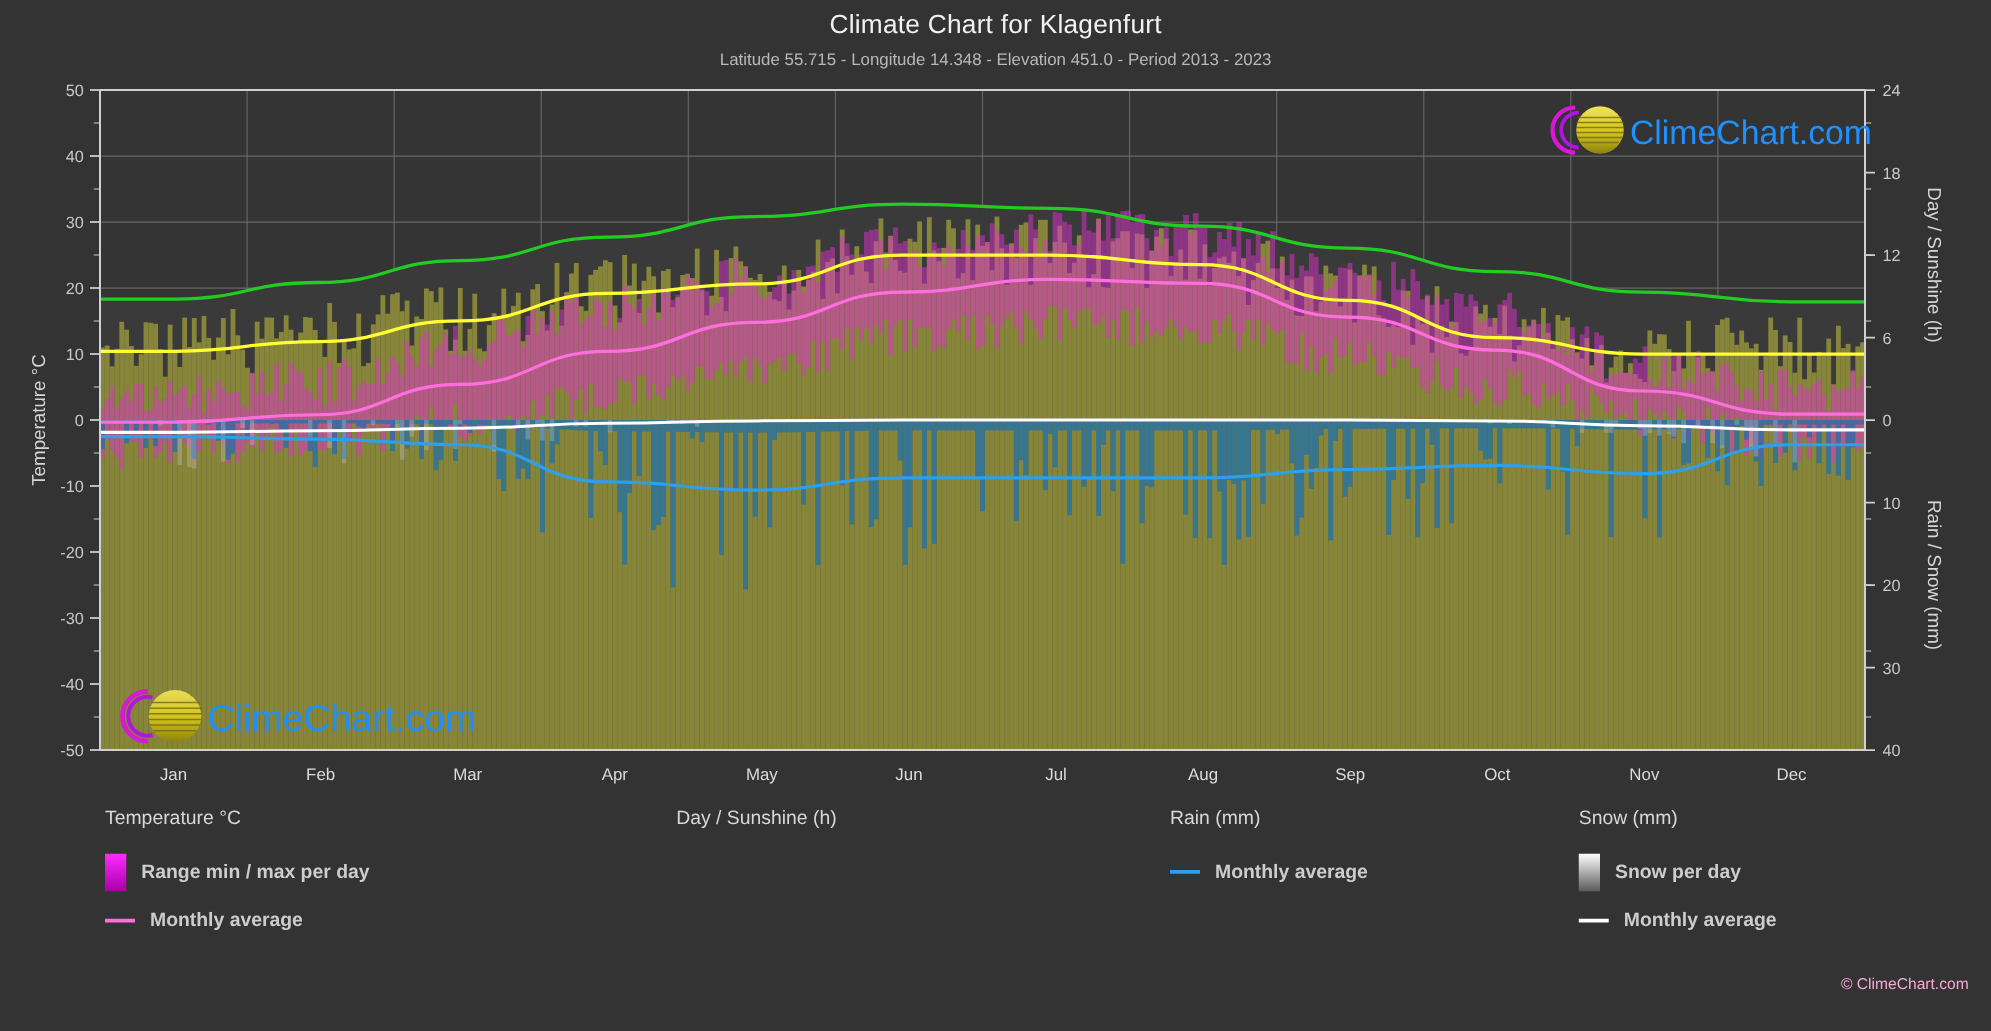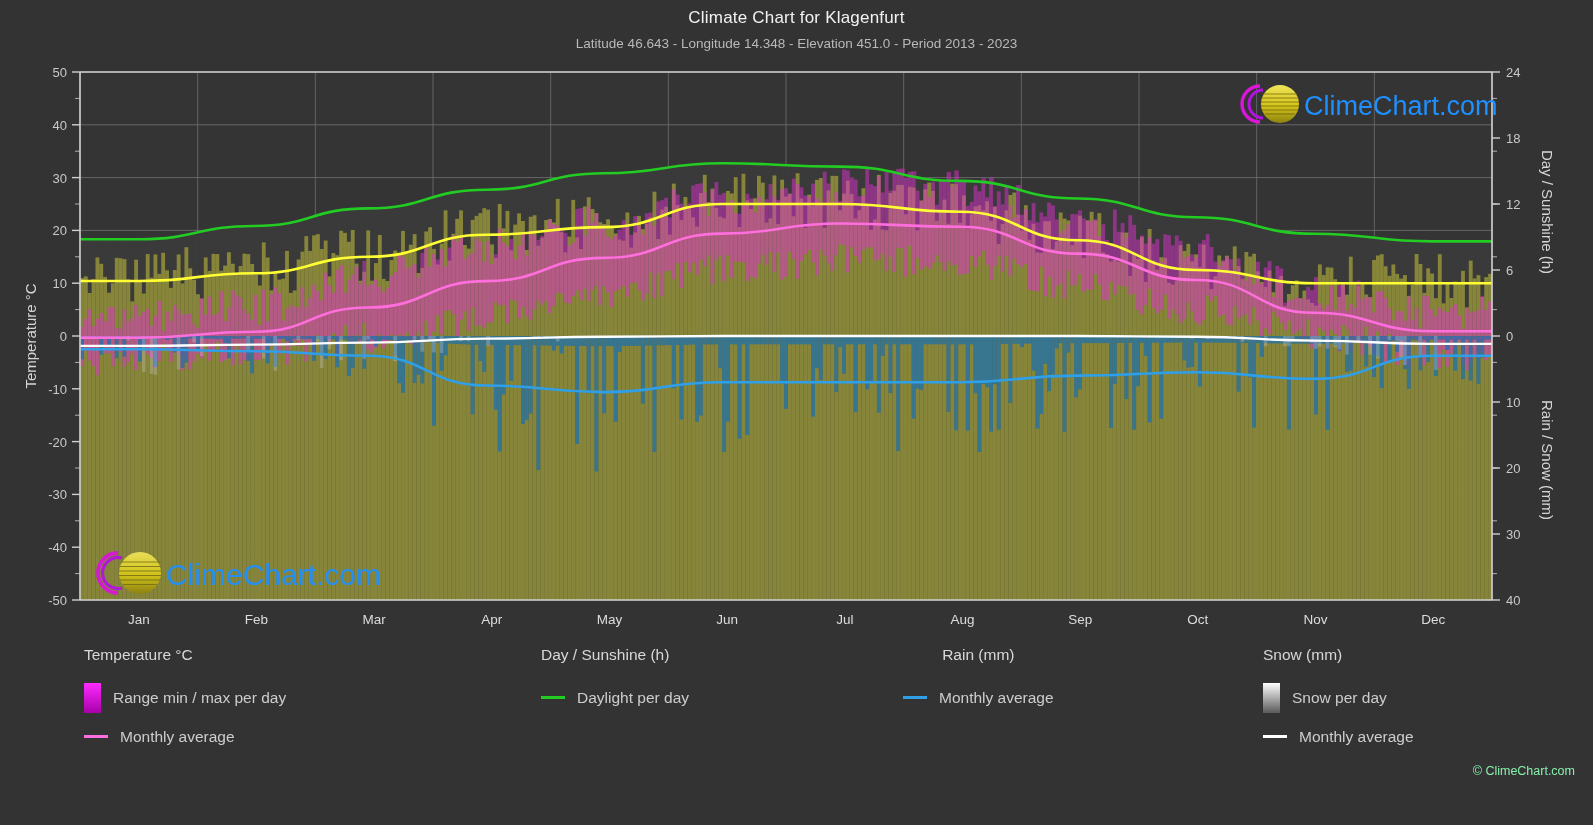--- a/index.html
+++ b/index.html
@@ -5,48 +5,48 @@
   * { box-sizing: border-box; margin: 0; padding: 0; }
   body {
     width: 1593px; height: 825px;
     background: #333333;
     font-family: "Liberation Sans", sans-serif;
     color: #cfcfcf;
     overflow: hidden;
     position: relative;
   }
   #header { text-align: center; padding-top: 8px; }
-  #chart-title { font-size: 17px; color: #f2f2f2; font-weight: normal; letter-spacing: .2px; }
+  #chart-title { font-size: 21px; color: #f2f2f2; font-weight: normal; letter-spacing: .2px; }
   #chart-subtitle { font-size: 13.5px; color: #b9b9b9; margin-top: 8px; }
 
   #plot-wrap { position: absolute; left: 0; top: 0; width: 1593px; height: 825px; pointer-events: none; }
   svg { display: block; }
 
   .axis-title { fill: #d5d5d5; font-size: 15px; font-family: "Liberation Sans", sans-serif; }
   .tick-label { fill: #c9c9c9; font-size: 13px; font-family: "Liberation Sans", sans-serif; }
   .month-label { fill: #dcdcdc; font-size: 13.5px; font-family: "Liberation Sans", sans-serif; }
 
   
   #legend {
     position: absolute; left: 0; top: 646px; width: 1593px; height: 170px;
   }
   .legend-col { position: absolute; top: 0; }
   .legend-head { font-size: 15.5px; color: #d8d8d8; margin-bottom: 14px; }
-  .legend-row { display: flex; align-items: center; height: 39px; }
+  .legend-row { display: flex; align-items: center; height: 39px; font-weight: bold; }
   .swatch-box { width: 17px; height: 30px; margin-right: 12px; flex: 0 0 auto; }
   .swatch-line { width: 24px; height: 3px; margin-right: 12px; margin-left: 0px; flex: 0 0 auto; }
   .legend-label { font-size: 15.5px; color: #cdcdcd; white-space: nowrap; }
-  #copyright { position: absolute; right: 18px; top: 118px; font-size: 12.5px; color: #86efac; }
+  #copyright { position: absolute; right: 18px; top: 134px; font-size: 12.5px; color: #f9a8d4; }
 </style>
 </head>
 <body>
 
 <div id="header">
   <div id="chart-title">Climate Chart for Klagenfurt</div>
-  <div id="chart-subtitle">Latitude 46.643 - Longitude 14.348 - Elevation 451.0 - Period 2013 - 2023</div>
+  <div id="chart-subtitle">Latitude 55.715 - Longitude 14.348 - Elevation 451.0 - Period 2013 - 2023</div>
 </div>
 
 <div id="plot-wrap">
   <svg id="chart-svg" width="1593" height="646">
     <defs>
       <clipPath id="plotclip">
           <rect x="80" y="72" width="1412" height="528"></rect>
         </clipPath>
       <linearGradient id="gradTempSw" x1="0" y1="0" x2="0" y2="1">
         <stop offset="0%" stop-color="#ff2bff"></stop>
@@ -1758,27 +1758,23 @@
       <div class="legend-label">Range min / max per day</div>
     </div>
     <div class="legend-row">
       <div class="swatch-line" style="background:#ff6edd;"></div>
       <div class="legend-label">Monthly average</div>
     </div>
   </div>
 
   <div class="legend-col" style="left:541px;">
     <div class="legend-head">Day / Sunshine (h)</div>
-    <div class="legend-row">
-      <div class="swatch-line" style="background:#22cc22;"></div>
-      <div class="legend-label">Daylight per day</div>
-    </div>
   </div>
 
-  <div class="legend-col" style="left:903px;text-align:center;">
+  <div class="legend-col" style="left:936px;">
     <div class="legend-head">Rain (mm)</div>
     <div class="legend-row">
       <div class="swatch-line" style="background:#2f9fe8;"></div>
       <div class="legend-label">Monthly average</div>
     </div>
   </div>
 
   <div class="legend-col" style="left:1229px;margin-left:34px;">
     <div class="legend-head">Snow (mm)</div>
     <div class="legend-row">

